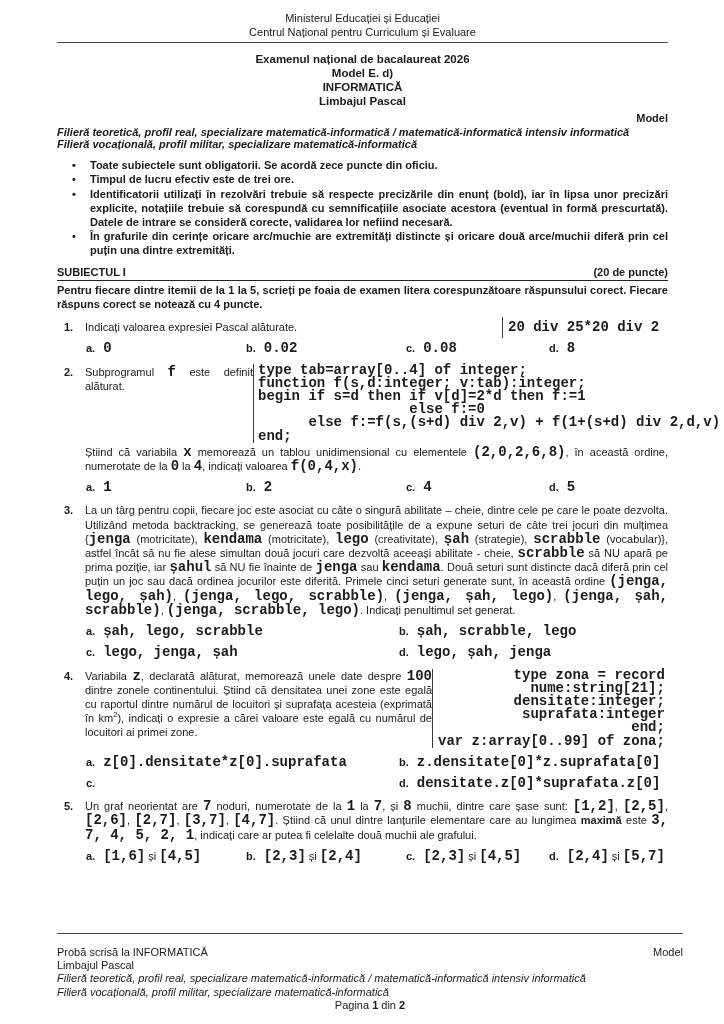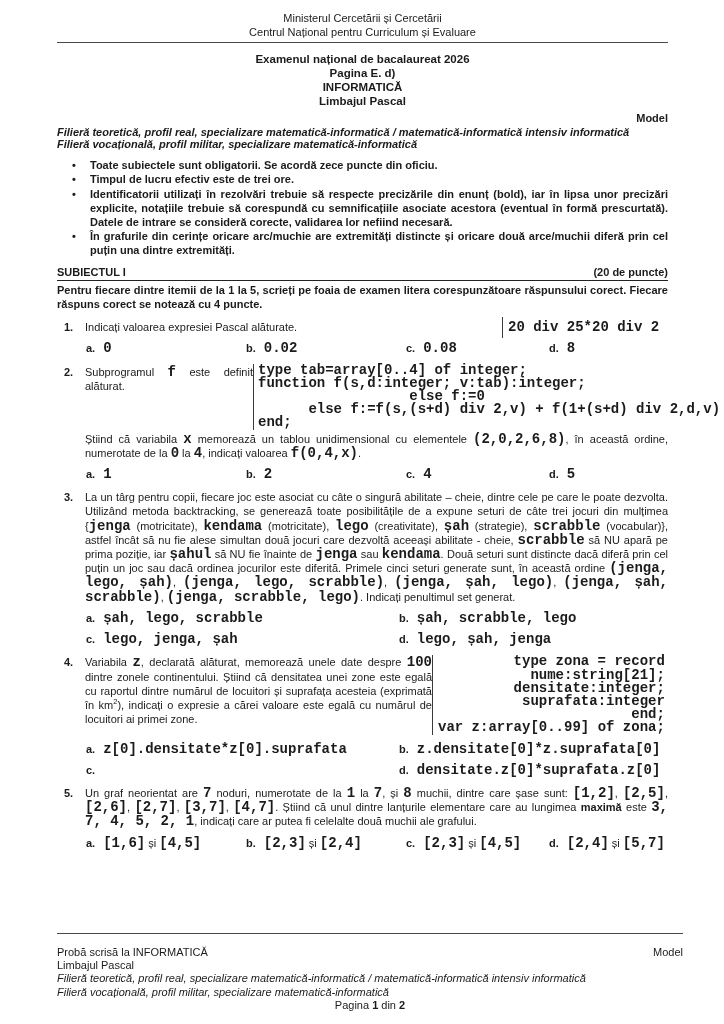--- a/index.html
+++ b/index.html
@@ -63,27 +63,27 @@
   .footer .fil { font-style:italic; }
   .page-line { text-align:center; }
 </style>
 </head>
 <body>
 
 <div class="page">
   <div class="content">
 
     <div class="ministry-block">
-      <div>Ministerul Cercetării și Cercetării</div>
+      <div>Ministerul Educației și Educației</div>
       <div>Centrul Național pentru Curriculum și Evaluare</div>
     </div>
 
     <div class="title-block">
       <div>Examenul național de bacalaureat 2026</div>
-      <div>Pagina E. d)</div>
+      <div>Model E. d)</div>
       <div>INFORMATICĂ</div>
       <div>Limbajul Pascal</div>
     </div>
 
     <div class="model-line">Model</div>
     <div class="filiera">Filieră teoretică, profil real, specializare matematică-informatică / matematică-informatică intensiv informatică</div>
     <div class="filiera">Filieră vocațională, profil militar, specializare matematică-informatică</div>
 
     <ul class="notes">
       <li><span class="dot">•</span><span>Toate subiectele sunt obligatorii. Se acordă zece puncte din oficiu.</span></li>
@@ -124,21 +124,21 @@
             </div>
         </div>
       </div>
     </div>
 
     <div class="question">
       <div class="q-num">2.</div>
       <div class="q-body">
         <div class="q2-grid">
           <div class="q2-intro"><span class="seg-p">Subprogramul </span><span class="seg-c">f</span><span class="seg-p"> este definit alăturat.</span></div>
-          <div class="q2-code code-block"><div>type tab=array[0..4] of integer;</div><div>function f(s,d:integer; v:tab):integer;</div><div>                  else f:=0</div><div>      else f:=f(s,(s+d) div 2,v) + f(1+(s+d) div 2,d,v)</div><div>end;</div></div>
+          <div class="q2-code code-block"><div>type tab=array[0..4] of integer;</div><div>function f(s,d:integer; v:tab):integer;</div><div>begin if s=d then if v[d]=2*d then f:=1</div><div>                  else f:=0</div><div>      else f:=f(s,(s+d) div 2,v) + f(1+(s+d) div 2,d,v)</div><div>end;</div></div>
         </div>
         <div class="q2-after jt"><span class="seg-p">Știind că variabila </span><span class="seg-c">x</span><span class="seg-p"> memorează un tablou unidimensional cu elementele </span><span class="seg-c">(2,0,2,6,8)</span><span class="seg-p">, în această ordine, numerotate de la </span><span class="seg-c">0</span><span class="seg-p"> la </span><span class="seg-c">4</span><span class="seg-p">, indicați valoarea </span><span class="seg-c">f(0,4,x)</span><span class="seg-p">.</span></div>
         <div class="answers4">
           <div class="answer">
               <span class="lbl">a.</span>
               <span><span class="seg-c">1</span></span>
             </div>
           <div class="answer">
               <span class="lbl">b.</span>
               <span><span class="seg-c">2</span></span>

